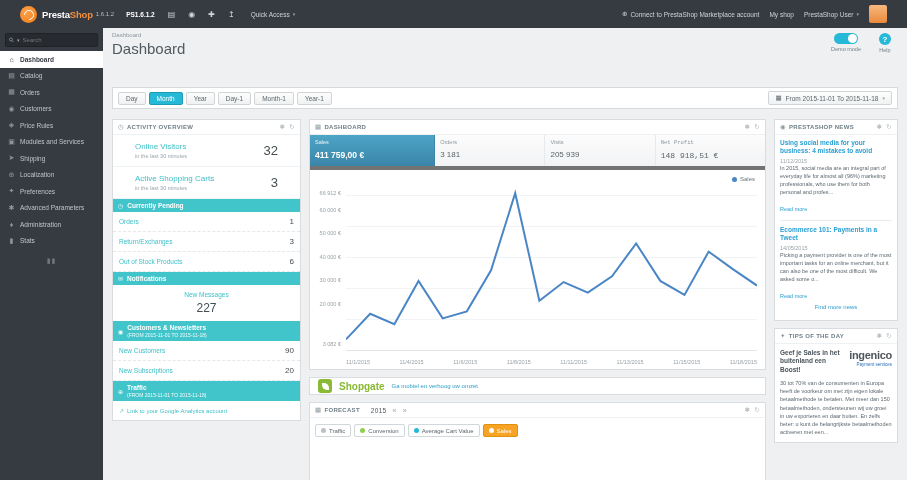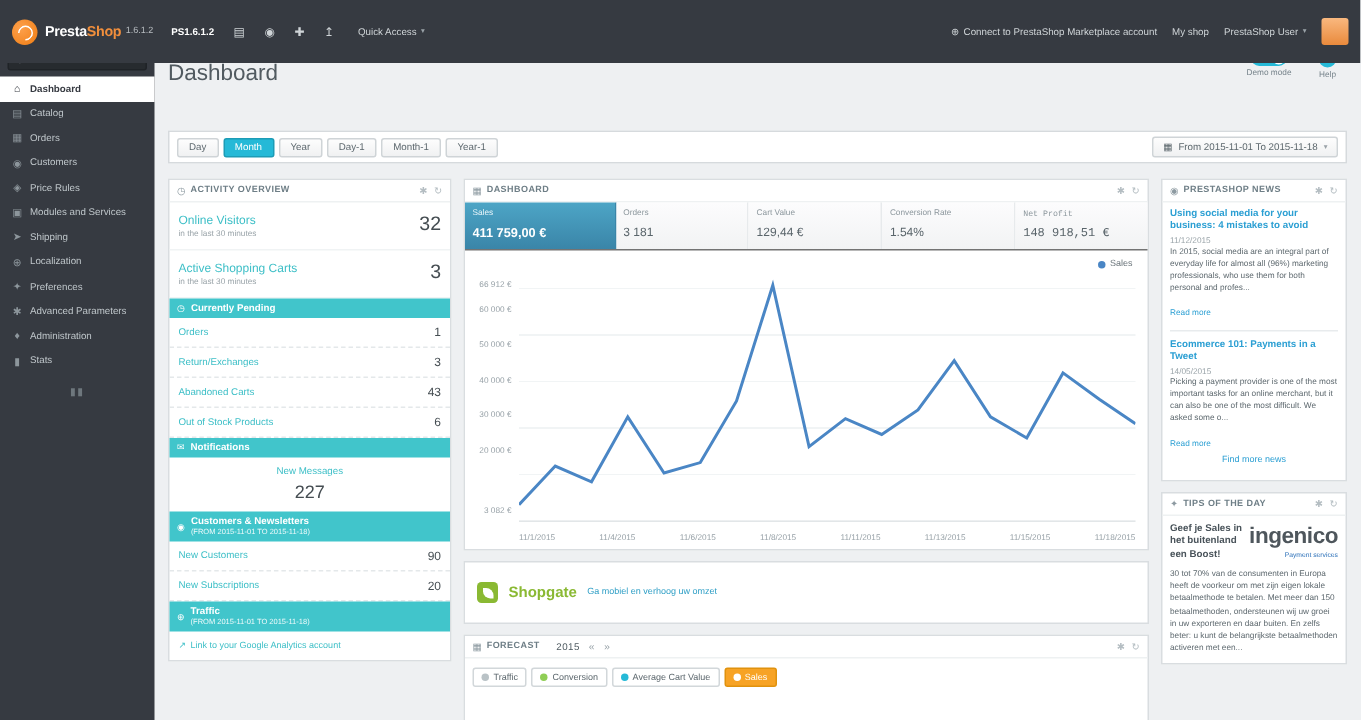--- a/index.html
+++ b/index.html
@@ -1,20 +1,20 @@
 <!DOCTYPE html>
 <html><head>
 <meta charset="utf-8">
 <style>
   * { margin:0; padding:0; box-sizing:border-box; }
   html,body { width:907px; height:480px; overflow:hidden; }
   body { position:relative; font-family:"Liberation Sans","DejaVu Sans",sans-serif; background:#eef0f2; color:#444; }
 
   
-  .topbar { position:absolute; top:0; left:0; width:907px; height:42px; background:#363a41; display:flex; align-items:center; padding:0 8px; z-index:20; }
+  .topbar { position:absolute; top:0; left:0; width:907px; height:28px; background:#363a41; display:flex; align-items:center; padding:0 20px; z-index:20; }
   .logo { width:17px; height:17px; border-radius:50%; background:radial-gradient(circle at 35% 35%, #fda04c, #f07d12); position:relative; margin-right:5px; flex:none; cursor:pointer; }
   .logo::after { content:""; position:absolute; left:4px; top:4px; width:8px; height:8px; border:1.5px solid #fff; border-left-color:transparent; border-radius:50%; transform:rotate(-45deg); }
   .brand { font-size:9.5px; font-weight:bold; color:#fff; letter-spacing:-0.2px; cursor:pointer; }
   .brand-shop { color:#f28f3c; }
   .tb-version { font-size:6px; color:#b8bdc1; margin-left:3px; }
   .tb-psversion { font-size:6.5px; color:#fff; font-weight:bold; margin-left:12px; }
   .tb-icon { font-size:8px; color:#cfd4d7; margin-left:13px; cursor:pointer; }
   .tb-quick { margin-left:16px; font-size:6.5px; color:#cfd4d7; display:flex; align-items:center; gap:3px; cursor:pointer; }
   .tb-right { margin-left:auto; display:flex; align-items:center; gap:10px; }
   .tb-link { font-size:6.5px; color:#cfd4d7; display:flex; align-items:center; gap:3px; cursor:pointer; white-space:nowrap; }
@@ -53,60 +53,60 @@
   .col-mid { flex:1; min-width:0; }
   .col-right { width:124px; flex:none; }
 
   .panel { background:#fff; border:1px solid #d9dde0; margin-bottom:7px; }
   .panel-header { height:15px; display:flex; align-items:center; gap:3px; padding:0 5px; font-size:6px; font-weight:bold; letter-spacing:0.3px; color:#6e7e86; border-bottom:1px solid #eef1f2; text-transform:uppercase; }
   .ph-icon { color:#8d9aa1; font-size:6.5px; font-weight:normal; }
   .ph-actions { margin-left:auto; display:flex; gap:4px; color:#b4bdc2; font-size:6.5px; font-weight:normal; }
   .ph-actions span { cursor:pointer; }
 
   
-  .stat { padding:7px 6px; display:flex; justify-content:space-between; border-bottom:1px solid #f0f3f4; }
+  .stat { padding:7px 22px; display:flex; justify-content:space-between; border-bottom:1px solid #f0f3f4;align-items:center; }
   .stat .lab { font-size:8px; color:#3dbfc7; cursor:pointer; }
   .stat .sub { font-size:5.5px; color:#9aa4a9; margin-top:2px; }
   .stat-v { font-size:13px; color:#454d52; line-height:1; }
   .band { background:#41c5cb; color:#fff; padding:3px 5px; font-size:6.5px; font-weight:bold; display:flex; align-items:center; gap:4px; }
   .band-icon { font-size:6px; font-weight:normal; }
   .band-txt { display:flex; flex-direction:column; }
   .band-sub { font-size:5px; font-weight:normal; opacity:.92; margin-top:1px; }
   .arow { display:flex; justify-content:space-between; align-items:center; padding:5px 6px; border-bottom:1px dashed #e4e8ea; cursor:pointer; }
   .arow .al { font-size:6.5px; color:#3dbfc7; }
   .arow .av { font-size:8px; color:#454d52; }
   .notif { display:flex; }
   .ncell { flex:1; text-align:center; padding:6px 2px; cursor:pointer; }
   .ncell + .ncell { border-left:1px dashed #e4e8ea; }
   .ncell .al { font-size:6.5px; color:#3dbfc7; }
   .ncell .nv { font-size:12px; color:#454d52; margin-top:3px; }
   .traffic-link { padding:6px; font-size:6px; color:#3dbfc7; display:flex; align-items:center; gap:3px; cursor:pointer; }
 
   
-  .kpis { display:flex; border-bottom:1px solid #737373; }
+  .kpis { display:flex; border-bottom:4px solid #737373; }
   .kpi { flex:1; min-width:0; padding:4px 5px 6px; background:linear-gradient(#fcfcfd,#f2f3f4); border-right:1px solid #e7eaec; cursor:pointer; }
   .kpi:last-child { border-right:none;font-family:Liberation Mono, monospace; }
   .kpi-label { font-size:5.5px; color:#8c979d; }
   .kpi-value { font-size:8px; color:#5a656b; margin-top:5px; white-space:nowrap; overflow:hidden; }
   .kpi.active { background:linear-gradient(#4da5c6,#3a85a8); border-right-color:#3a85a8; flex:1.15; }
   .kpi.active .kpi-label { color:#eaf6fa; }
   .kpi.active .kpi-value { color:#fff; font-weight:bold; font-size:8.5px; }
 
   .chart { position:relative; height:195px; margin:2px 6px; }
   .legend { position:absolute; top:4px; right:4px; font-size:6px; color:#6a747a; display:flex; align-items:center; gap:3px; }
   .ldot { width:5px; height:5px; border-radius:50%; background:#4a86c5; }
   .yaxis { position:absolute; left:0; top:14px; bottom:16px; width:27px; }
   .ytick { position:absolute; right:2px; transform:translateY(-50%); font-size:5.5px; color:#98a2a8; white-space:nowrap; }
   .plot { position:absolute; left:30px; right:2px; top:14px; bottom:16px; border-bottom:1px solid #e2e6e8; background-image:repeating-linear-gradient(to top, transparent, transparent 30px, #f1f4f5 30px, #f1f4f5 31px); }
   .plot svg { width:100%; height:100%; display:block; }
   .xaxis { position:absolute; left:30px; right:2px; bottom:2px; display:flex; justify-content:space-between; font-size:5.5px; color:#98a2a8; }
 
   
   .modules { display:flex; gap:8px; margin-bottom:7px; }
-  .module { flex:1; background:#fff; border:1px solid #d9dde0; height:42px; display:flex; align-items:center; padding:0 8px; gap:7px; cursor:pointer; }
+  .module { flex:1; background:#fff; border:1px solid #d9dde0; height:18px; display:flex; align-items:center; padding:0 8px; gap:7px; cursor:pointer; }
   .sg-logo { width:14px; height:14px; background:#8ab933; border-radius:3px; position:relative; flex:none; }
   .sg-logo::after { content:""; position:absolute; left:3.5px; top:3.5px; width:7px; height:7px; background:#fff; border-radius:0 70% 0 70%; }
   .sg-name { font-size:10px; font-weight:bold; color:#8ab933; }
   .mod-link { font-size:6px; color:#2f9fc6; text-decoration:none; cursor:pointer; }
   .ebay-logo { font-size:13px; font-weight:bold; letter-spacing:-0.5px; line-height:1; }
   .ebay-logo span:nth-child(1){ color:#e53238; }
   .ebay-logo span:nth-child(2){ color:#0064d2; }
   .ebay-logo span:nth-child(3){ color:#f5af02; }
   .ebay-logo span:nth-child(4){ color:#86b817; }
 
@@ -128,21 +128,21 @@
   .news-title { font-size:6.5px; font-weight:bold; color:#2b9fd3; line-height:1.3; cursor:pointer; }
   .news-date { font-size:5.5px; color:#9aa4a9; margin:2px 0 1px; }
   .news-text { font-size:5.5px; color:#5d686e; line-height:1.45; }
   .read-more { display:inline-block; font-size:5.5px; color:#2b9fd3; margin-top:2px; cursor:pointer; }
   .news-divider { border-top:1px solid #e8ebed; margin:5px 0; }
   .find-more { text-align:center; font-size:6px; color:#2b9fd3; padding:2px 0 6px; cursor:pointer; }
   .tips-body { padding:5px; }
   .tips-head { display:flex; justify-content:space-between; gap:4px; }
   .tips-title { font-size:6.5px; font-weight:bold; color:#49535a; line-height:1.35; width:56%; }
   .ingenico { text-align:right; }
-  .ing-name { font-size:15px; font-weight:bold; color:#4e565c; letter-spacing:-0.3px; display:block; }
+  .ing-name { font-size:11px; font-weight:bold; color:#4e565c; letter-spacing:-0.3px; display:block; }
   .ing-sub { font-size:4.5px; color:#2a6fb8; display:block; margin-top:1px; }
   .tips-text { font-size:5.5px; color:#5d686e; line-height:1.5; margin-top:4px; }
 </style>
 </head>
 <body>
 
 <div class="topbar">
   <div class="logo"></div>
   <div class="brand"><span>Presta</span><span class="brand-shop">Shop</span></div>
   <span class="tb-version">1.6.1.2</span>
@@ -294,24 +294,20 @@
         </div>
         <div class="arow">
             <span class="al">Orders</span>
             <span class="av">1</span>
           </div>
         <div class="arow">
             <span class="al">Return/Exchanges</span>
             <span class="av">3</span>
           </div>
         <div class="arow">
-            <span class="al">Abandoned Carts</span>
-            <span class="av">43</span>
-          </div>
-        <div class="arow">
             <span class="al">Out of Stock Products</span>
             <span class="av">6</span>
           </div>
         <div class="band">
           <span class="band-icon">✉</span>
           <span>Notifications</span>
         </div>
         <div class="notif">
           <div class="ncell">
               <div class="al">New Messages</div>
@@ -360,26 +356,22 @@
         <div class="kpis">
           <div class="kpi active">
               <div class="kpi-label">Sales</div>
               <div class="kpi-value">411 759,00 €</div>
             </div>
           <div class="kpi">
               <div class="kpi-label">Orders</div>
               <div class="kpi-value">3 181</div>
             </div>
           <div class="kpi">
-              <div class="kpi-label">Cart Value</div>
-              <div class="kpi-value">129,44 €</div>
-            </div>
-          <div class="kpi">
-              <div class="kpi-label">Conversion Rate</div>
-              <div class="kpi-value">1.54%</div>
+              <div class="kpi-label">Visits</div>
+              <div class="kpi-value">205 939</div>
             </div>
           <div class="kpi">
               <div class="kpi-label">Net Profit</div>
               <div class="kpi-value">148 918,51 €</div>
             </div>
         </div>
         <div class="chart">
           <div class="legend">
               <span class="ldot"></span>
               <span>Sales</span>

